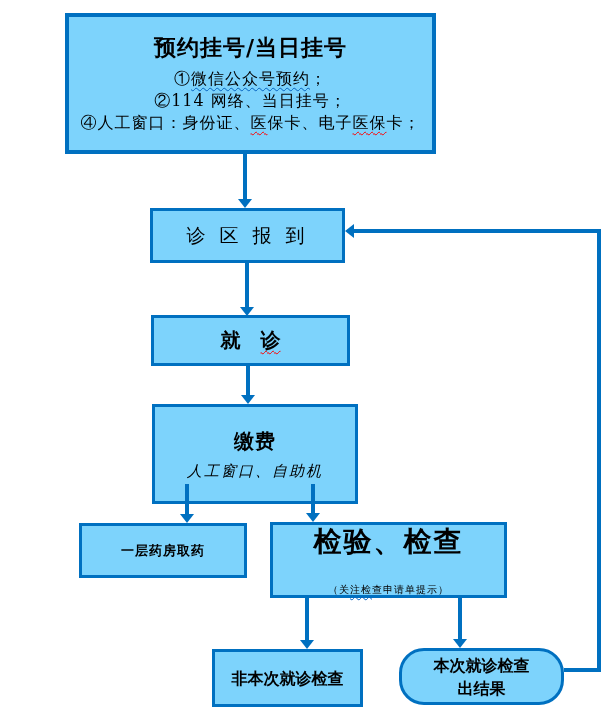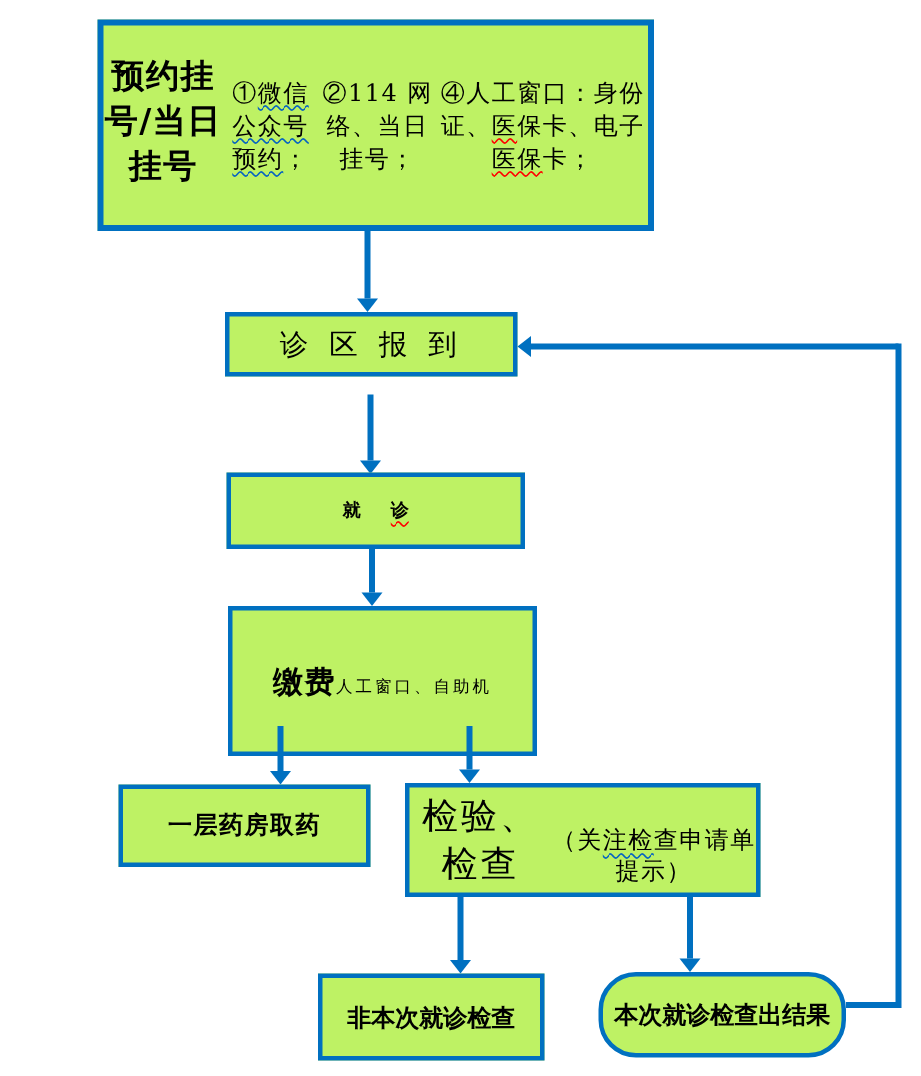--- a/index.html
+++ b/index.html
@@ -2,61 +2,61 @@
 <html><head>
 <meta charset="utf-8">
 <style>
   html,body { margin:0; padding:0; background:#ffffff; }
   .canvas {
     position:relative; width:614px; height:717px; background:#ffffff;
     font-family:"DejaVu Serif","Liberation Serif",serif; color:#000000;
     overflow:hidden;
   }
   .box {
-    position:absolute; box-sizing:border-box; background:#bef264;
+    position:absolute; box-sizing:border-box; background:#7dd3fc;
     border:3px solid #0070C0;
-    display:flex; flex-direction:row; align-items:center; justify-content:center;
+    display:flex; flex-direction:column; align-items:center; justify-content:center;
     text-align:center;
   }
   .shaft-v { position:absolute; width:4px; background:#0070C0; }
   .shaft-h { position:absolute; height:4px; background:#0070C0; }
   .arrow-down {
     position:absolute; width:0; height:0;
     border-left:7px solid transparent; border-right:7px solid transparent;
     border-top:9px solid #0070C0;
   }
   .arrow-left {
     position:absolute; width:0; height:0;
     border-top:7px solid transparent; border-bottom:7px solid transparent;
     border-right:9px solid #0070C0;
   }
   .wavy-red  { text-decoration:underline wavy #FF0000 1px; text-underline-offset:3px; }
   .wavy-blue { text-decoration:underline wavy #0563C1 1px; text-underline-offset:3px; }
 
   
   #box-register { left:65px;  top:13px;  width:371px; height:141px; border-width:4px; }
-  #box-checkin  { left:150px; top:208px; width:195px; height:43px; }
+  #box-checkin  { left:150px; top:208px; width:195px; height:55px; }
   #box-visit    { left:151px; top:315px; width:199px; height:51px; }
   #box-pay      { left:152px; top:404px; width:206px; height:100px; }
   #box-pharmacy { left:79px;  top:523px; width:168px; height:55px; }
   #box-exam     { left:270px; top:522px; width:237px; height:76px; }
   #box-reexam   { left:212px; top:649px; width:151px; height:58px; }
   #box-result   { left:399px; top:648px; width:165px; height:57px;border-radius:25px; }
 
   
   .register-title { font-weight:bold; font-size:22px; letter-spacing:1px; margin-bottom:5px; }
   .register-line  { font-size:16px; line-height:22px; letter-spacing:1px; }
   .checkin-label  { font-size:19px; letter-spacing:4px; }
-  .visit-label    { font-weight:bold; font-size:12px; }
+  .visit-label    { font-weight:bold; font-size:20px; }
   .visit-gap      { margin-right:20px; }
   .pay-title      { font-weight:bold; font-size:20px; letter-spacing:1px; }
-  .pay-sub        { font-size:11px; letter-spacing:2px; margin-top:7px; }
-  .pharmacy-label { font-weight:bold; font-size:16px; letter-spacing:1px; }
-  .exam-title     { font-weight:normal; font-size:24px; letter-spacing:2px; }
-  .exam-sub       { font-size:16px; letter-spacing:1px; margin-top:22px; }
+  .pay-sub        { font-size:15px; letter-spacing:2px; margin-top:7px;font-style:italic; }
+  .pharmacy-label { font-weight:bold; font-size:13px; letter-spacing:1px; }
+  .exam-title     { font-weight:bold; font-size:28px; letter-spacing:2px; }
+  .exam-sub       { font-size:10px; letter-spacing:1px; margin-top:22px; }
   .small-bold     { font-weight:bold; font-size:16px; line-height:23px;text-align:center; }
 </style>
 </head>
 <body>
 
 <div class="canvas">
 
   <div class="box" id="box-register">
     <div class="register-title">预约挂号/当日挂号</div>
     <div class="register-line"><span>①</span><span class="wavy-blue">微信公众号预约</span><span>；</span></div>

